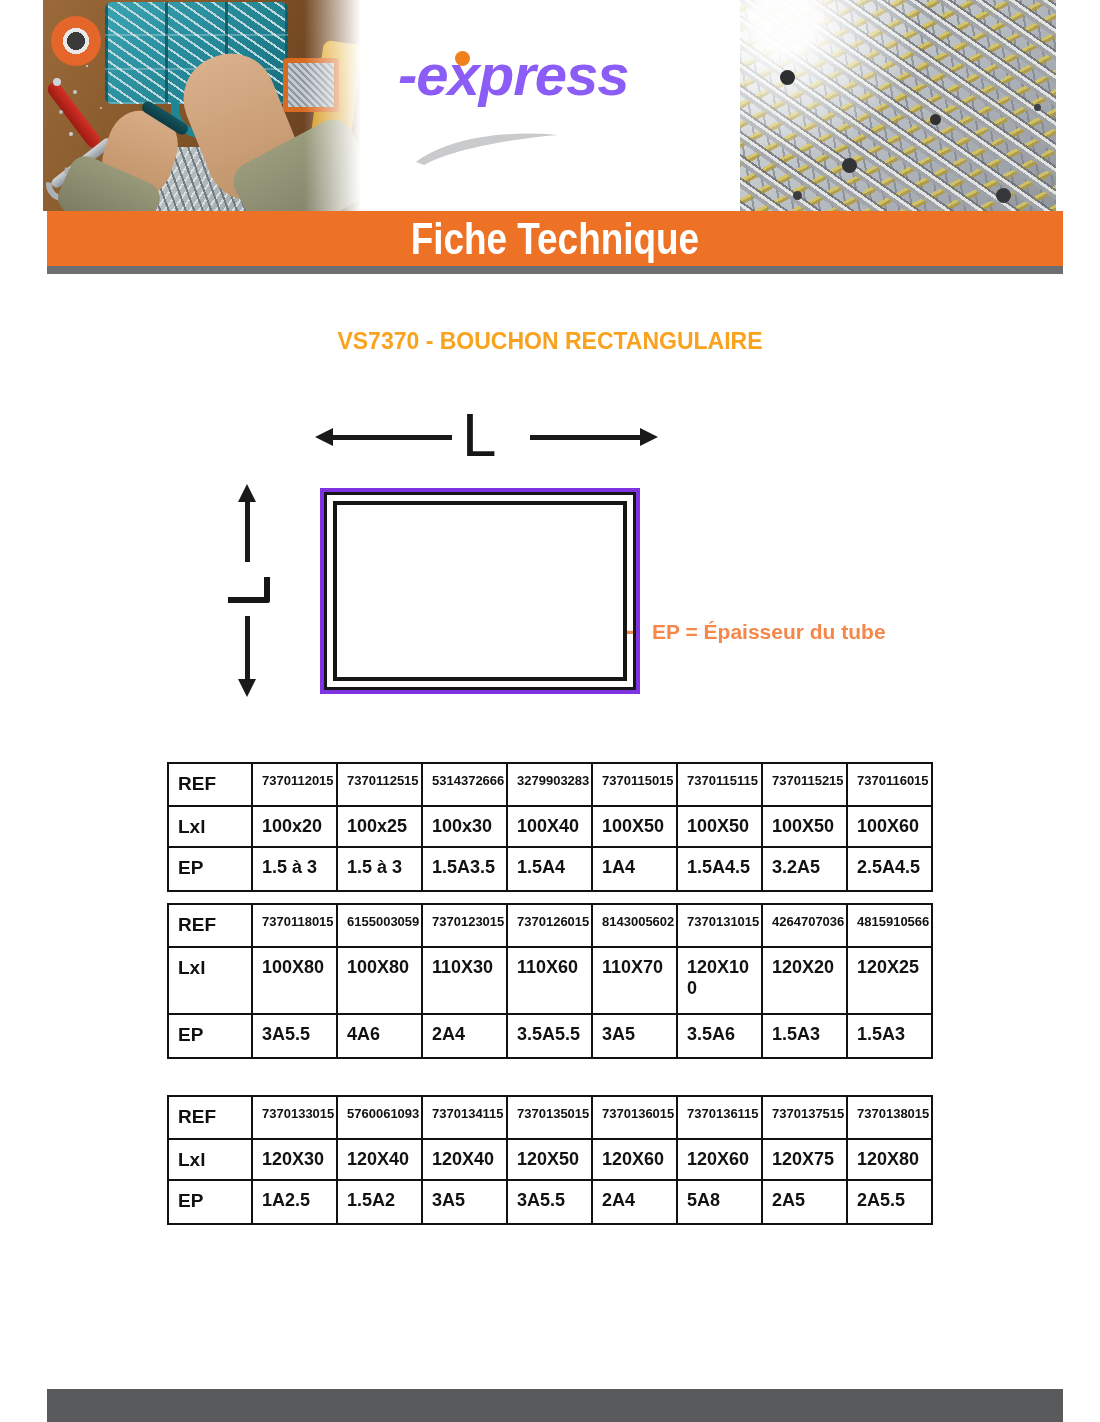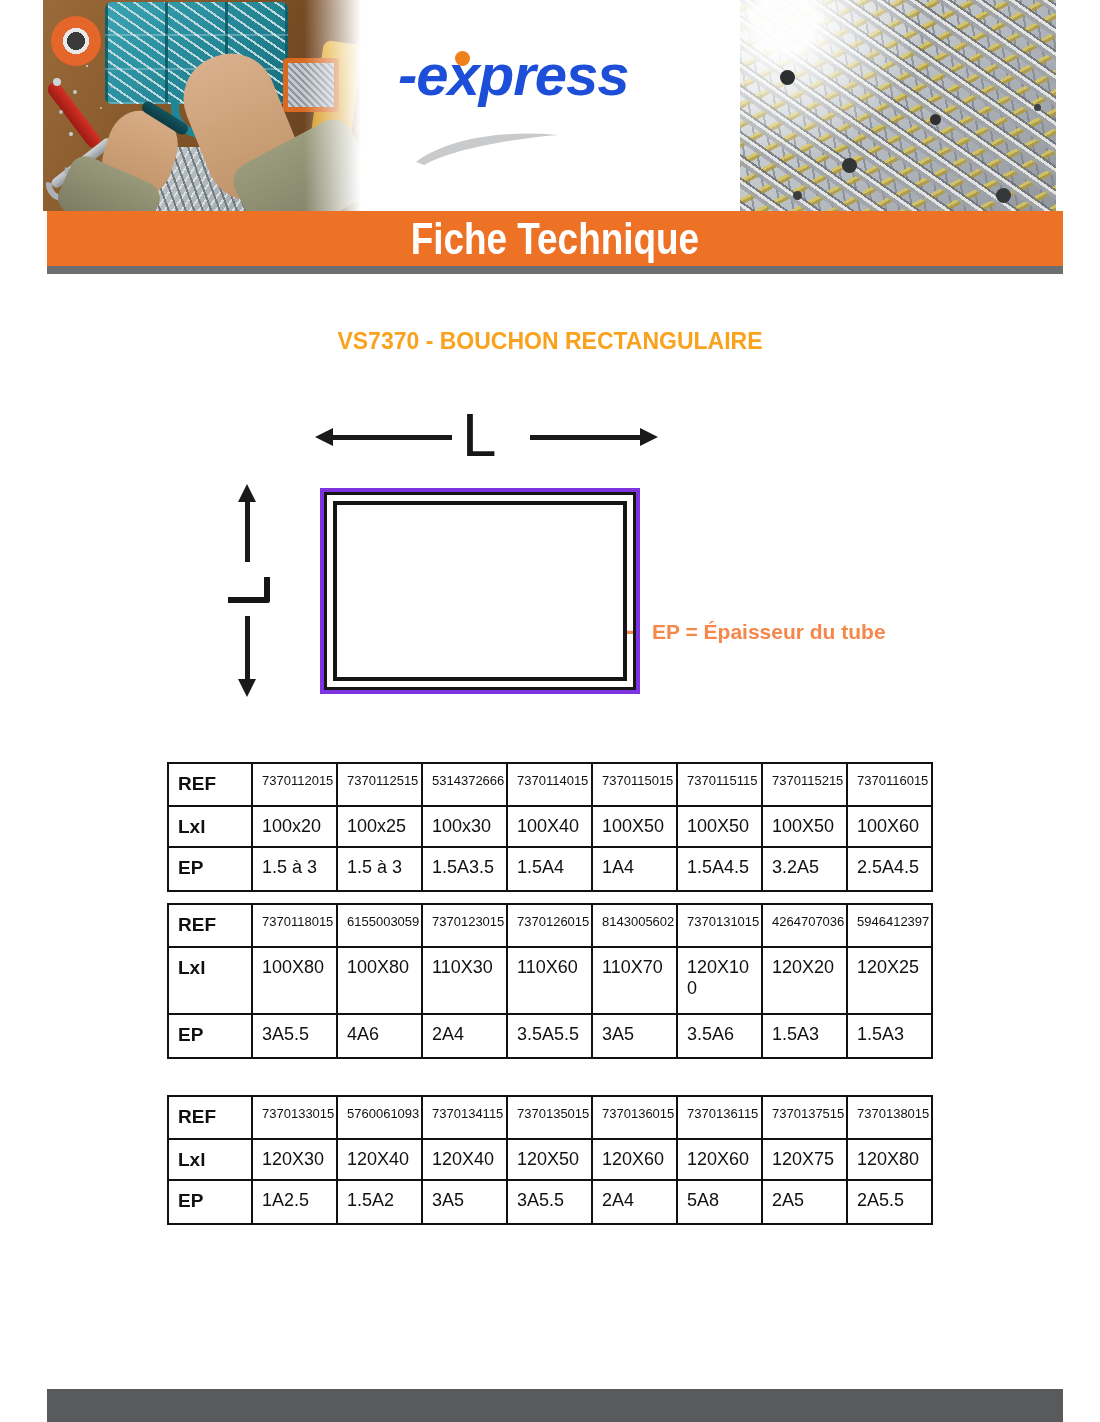--- a/index.html
+++ b/index.html
@@ -61,21 +61,21 @@
   .photo-right:before{content:"";position:absolute;inset:0;
     background:radial-gradient(circle at 14% 10%,rgba(255,255,255,.97) 0 9%,rgba(255,255,255,0) 42%);}
   .screw-dots{position:absolute;left:40px;top:70px;width:15px;height:15px;border-radius:50%;background:#2b2d2f;
     box-shadow:62px 88px 0 #323436,148px 42px 0 -2px #2f3133,216px 118px 0 #35373a,
                96px 150px 0 -3px #303234,250px 30px 0 -4px #404246,10px 118px 0 -3px #3a3c3e;}
   
   .logo{position:absolute;left:398px;top:46px;width:300px;height:115px;}
   .logo-row{display:flex;align-items:baseline;}
   .logo-vis{font-size:84px;font-weight:bold;color:#58595c;letter-spacing:-3px;line-height:1;position:relative;}
   .logo-idot{position:absolute;left:57px;top:5px;width:15px;height:15px;border-radius:50%;background:#f08019;}
-  .logo-express{font-size:58px;font-weight:bold;font-style:italic;color:#1d4ed8;letter-spacing:-1px;line-height:1;}
+  .logo-express{font-size:58px;font-weight:bold;font-style:italic;color:#8b5cf6;letter-spacing:-1px;line-height:1;}
   .swoosh{position:absolute;left:14px;top:82px;}
   
   .banner{position:absolute;left:47px;top:211px;width:1016px;height:55px;background:var(--c-banner,#ED7226);
     display:flex;align-items:center;justify-content:center;}
   .banner-text{color:#ffffff;font-weight:bold;font-size:45px;letter-spacing:0px;
     transform:scaleX(.82);transform-origin:center;white-space:nowrap;}
   .header-bar{position:absolute;left:47px;top:266px;width:1016px;height:8px;background:var(--c-header-bar,#6D6E71);}
   
   .title{position:absolute;left:0;top:327px;width:1100px;text-align:center;
     color:var(--c-title,#F9A21D);font-weight:bold;font-size:23px;line-height:28px;}
@@ -98,22 +98,22 @@
   .label-H{position:absolute;left:621px;top:617px;font-size:28px;font-weight:bold;
     color:var(--c-ep,#F6874B);z-index:1;}
   .ep-note{position:absolute;left:652px;top:620px;font-size:21px;font-weight:bold;
     color:var(--c-ep,#F6874B);z-index:3;}
   
   table.spec{position:absolute;left:167px;width:766px;border-collapse:collapse;table-layout:fixed;
     font-family:"Liberation Sans",sans-serif;color:#111;}
   table.spec th,table.spec td{border:2px solid #111;text-align:left;vertical-align:top;
     padding:9px 4px 0 9px;white-space:pre-line;overflow:hidden;}
   table.spec th{font-size:19px;font-weight:bold;}
-  td.val-cell{font-size:18px;font-weight:normal;}
-  td.ref-cell{font-size:13px;font-weight:normal;padding-top:13px;}
+  td.val-cell{font-size:18px;font-weight:bold;}
+  td.ref-cell{font-size:13px;font-weight:bold;padding-top:13px;}
   col.c-label{width:84px;}
   tr.row-ref{height:43px;} tr.row-lxl{height:41px;} tr.row-ep{height:44px;}
   table[data-table="0"]{top:762px;}
   table[data-table="1"]{top:903px;}
   table[data-table="1"] tr.row-lxl{height:67px;}
   table[data-table="2"]{top:1095px;}
   
   .footer-bar{position:absolute;left:47px;top:1389px;width:1016px;height:33px;background:var(--c-footer,#595A5C);}
 </style>
 </head>
@@ -185,21 +185,21 @@
   <colgroup>
       <col class="c-label">
       <col span="8" class="c-data">
     </colgroup>
   <tbody>
       <tr class="row-ref">
         <th>REF</th>
         <td class="ref-cell">7370112015</td>
         <td class="ref-cell">7370112515</td>
         <td class="ref-cell">5314372666</td>
-        <td class="ref-cell">7370114015</td>
+        <td class="ref-cell">3279903283</td>
         <td class="ref-cell">7370115015</td>
         <td class="ref-cell">7370115115</td>
         <td class="ref-cell">7370115215</td>
         <td class="ref-cell">7370116015</td>
       </tr>
       <tr class="row-lxl">
         <th>Lxl</th>
         <td class="val-cell">100x20</td>
         <td class="val-cell">100x25</td>
         <td class="val-cell">100x30</td>
@@ -230,21 +230,21 @@
   <tbody>
       <tr class="row-ref">
         <th>REF</th>
         <td class="ref-cell">7370118015</td>
         <td class="ref-cell">6155003059</td>
         <td class="ref-cell">7370123015</td>
         <td class="ref-cell">7370126015</td>
         <td class="ref-cell">8143005602</td>
         <td class="ref-cell">7370131015</td>
         <td class="ref-cell">4264707036</td>
-        <td class="ref-cell">5946412397</td>
+        <td class="ref-cell">4815910566</td>
       </tr>
       <tr class="row-lxl">
         <th>Lxl</th>
         <td class="val-cell">100X80</td>
         <td class="val-cell">100X80</td>
         <td class="val-cell">110X30</td>
         <td class="val-cell">110X60</td>
         <td class="val-cell">110X70</td>
         <td class="val-cell">120X10
 0</td>

